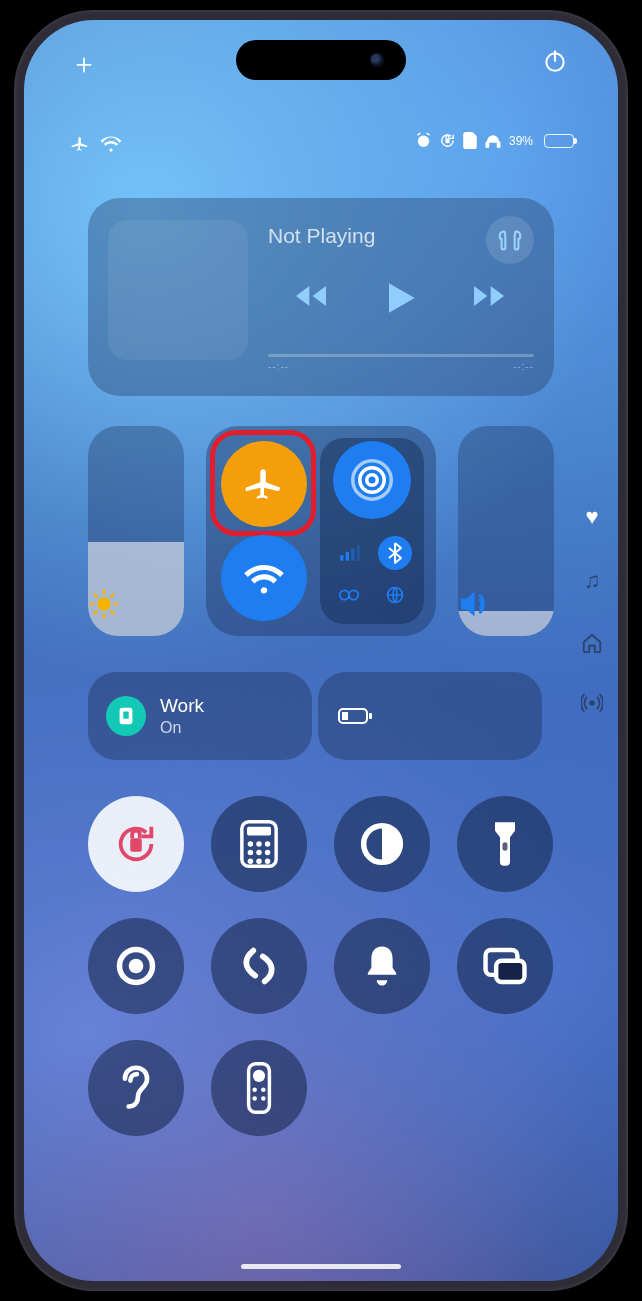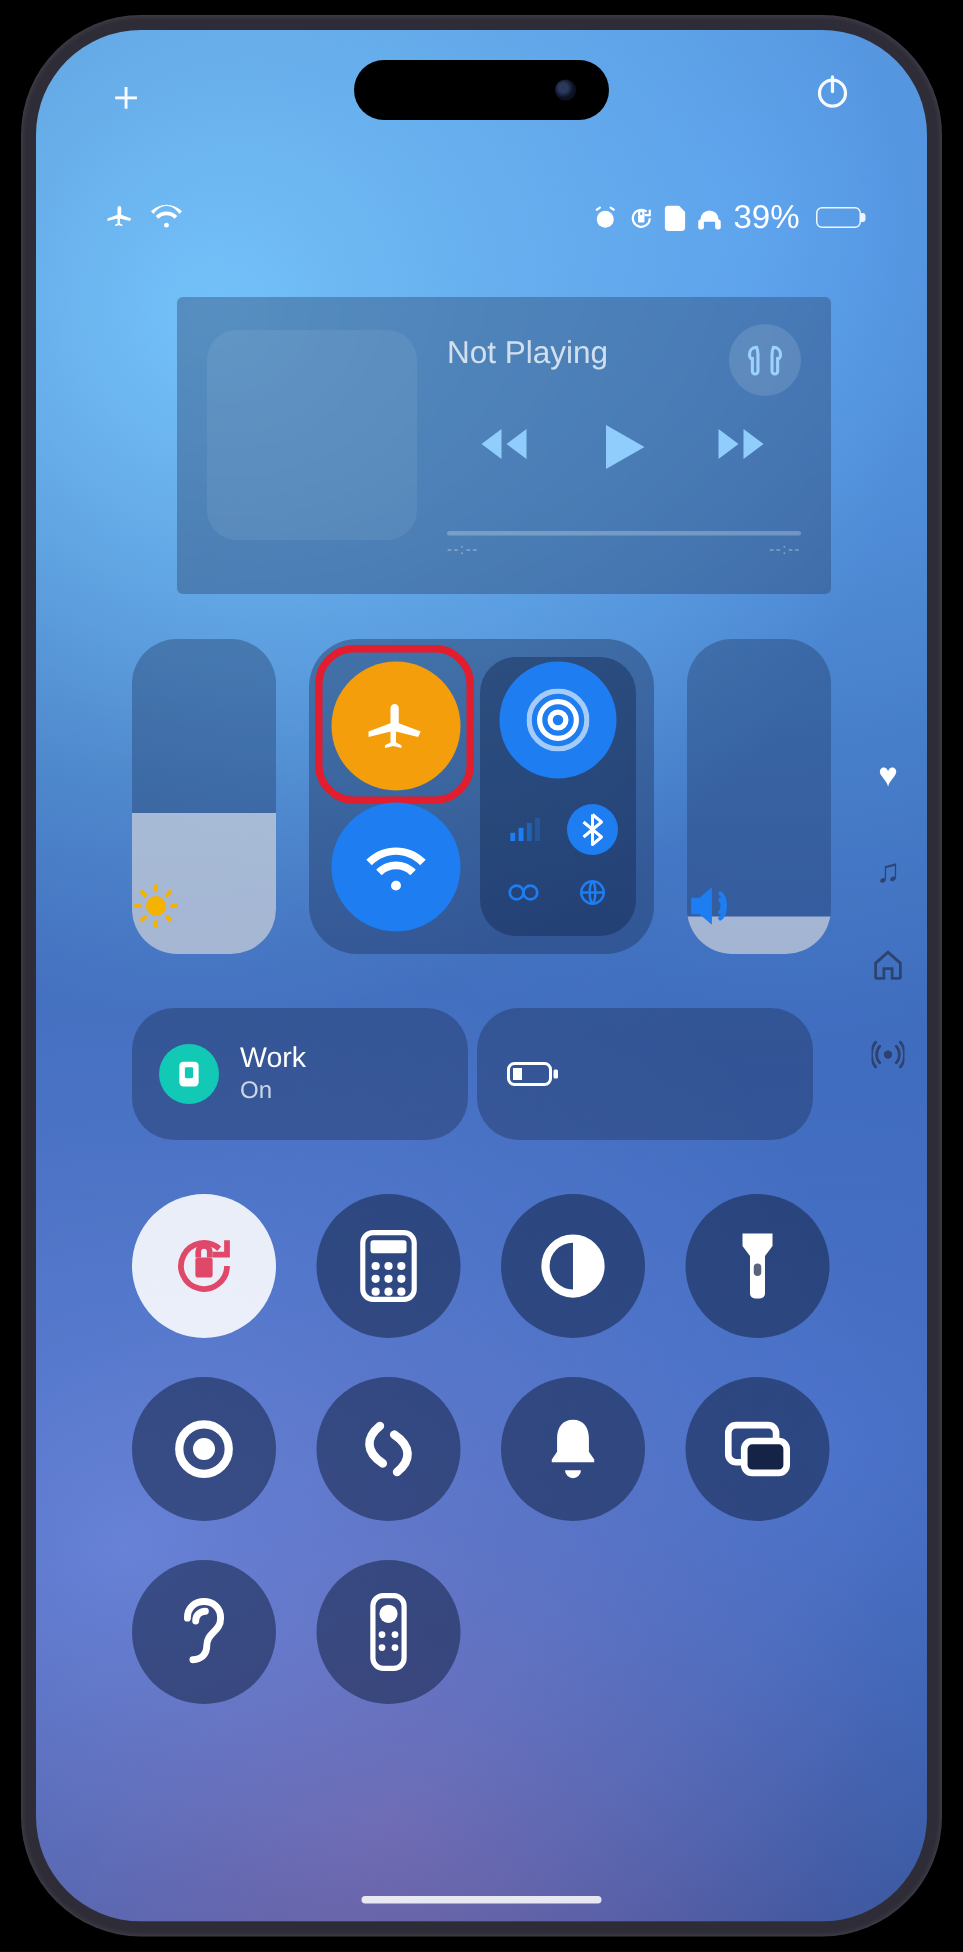--- a/index.html
+++ b/index.html
@@ -30,33 +30,32 @@
   }
   .topbar{position:absolute; top:28px; left:0; right:0; height:40px;}
   .plus-btn, .power-btn{
     position:absolute; top:0; width:32px; height:32px; color:rgba(255,255,255,.95);
     font-size:28px; line-height:32px; text-align:center;
   }
   .plus-btn{ left:44px; font-weight:300;}
   .power-btn{ right:44px; }
   .status{
     position:absolute; top:112px; left:0; right:0; height:28px; color:#fff;
-    font-size:22px;
+    font-size:12px;
   }
   .status-left{position:absolute; left:46px; top:2px; display:flex; gap:10px; align-items:center;}
   .status-right{position:absolute; right:44px; top:0; display:flex; gap:7px; align-items:center;}
   .batt { display:inline-flex; align-items:center;}
   .batt-shell{width:30px;height:14px;border:1.5px solid rgba(255,255,255,.9);border-radius:4px;position:relative;margin-left:4px;}
   .batt-shell::after{content:"";position:absolute;right:-4px;top:3px;width:3px;height:6px;background:rgba(255,255,255,.9);border-radius:0 2px 2px 0;}
   .batt-fill{height:100%;background:#fff;border-radius:2px 0 0 2px;}
   .panel{
     position:absolute; left:64px; right:64px;
-    background:rgba(40,60,100,.38); border-radius:4px;
+    background:rgba(40,60,100,.38); border-radius:32px;
     backdrop-filter:blur(2px);
-    margin-left:30px;
   }
   .media{ top:178px; height:198px; padding:18px 22px;}
   .media-art{
     width:140px; height:140px; border-radius:20px;
     background:rgba(255,255,255,.07);
     position:absolute; left:20px; top:22px;
   }
   .media-title{ position:absolute; left:180px; top:26px; color:rgba(255,255,255,.75); font-size:21px;}
   .airpods{
     position:absolute; right:20px; top:18px; width:48px; height:48px; border-radius:24px;

